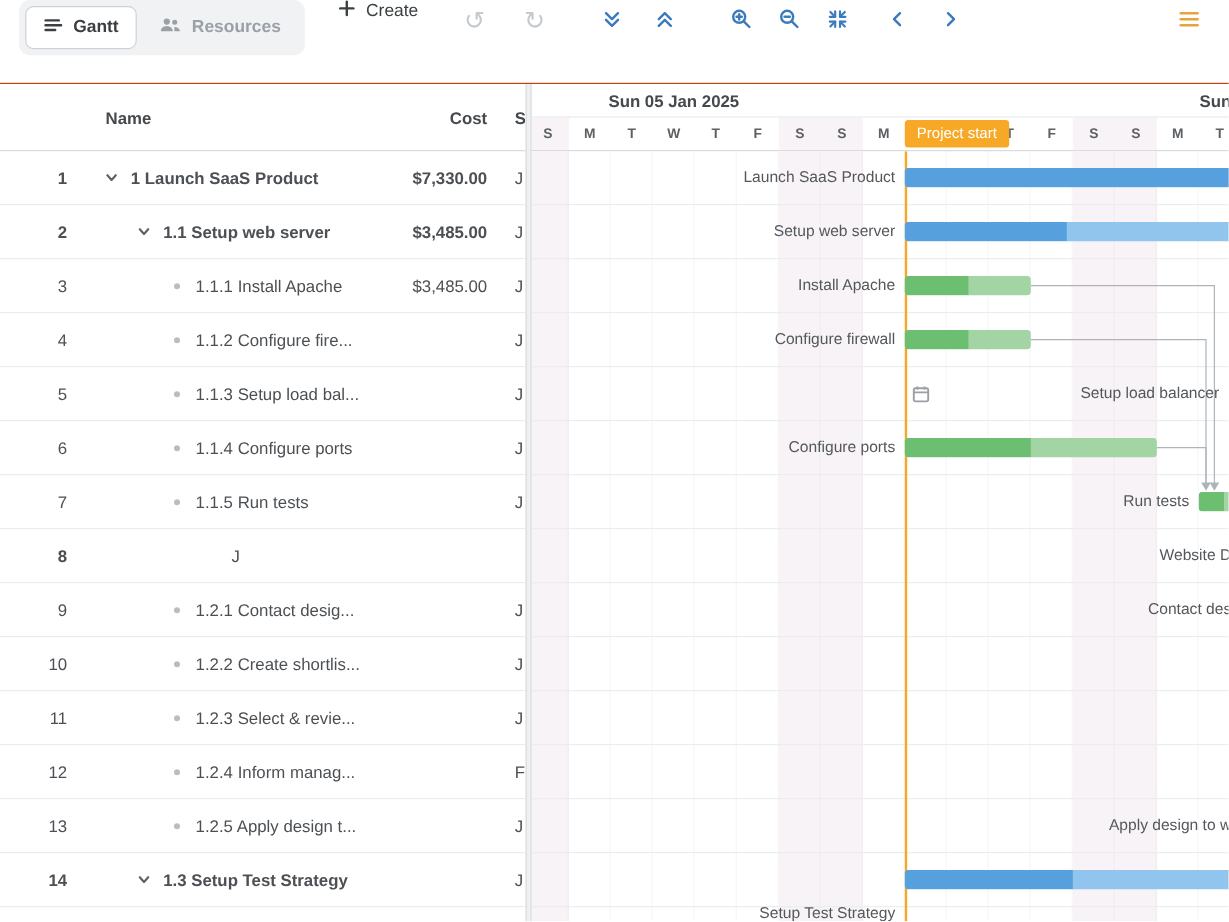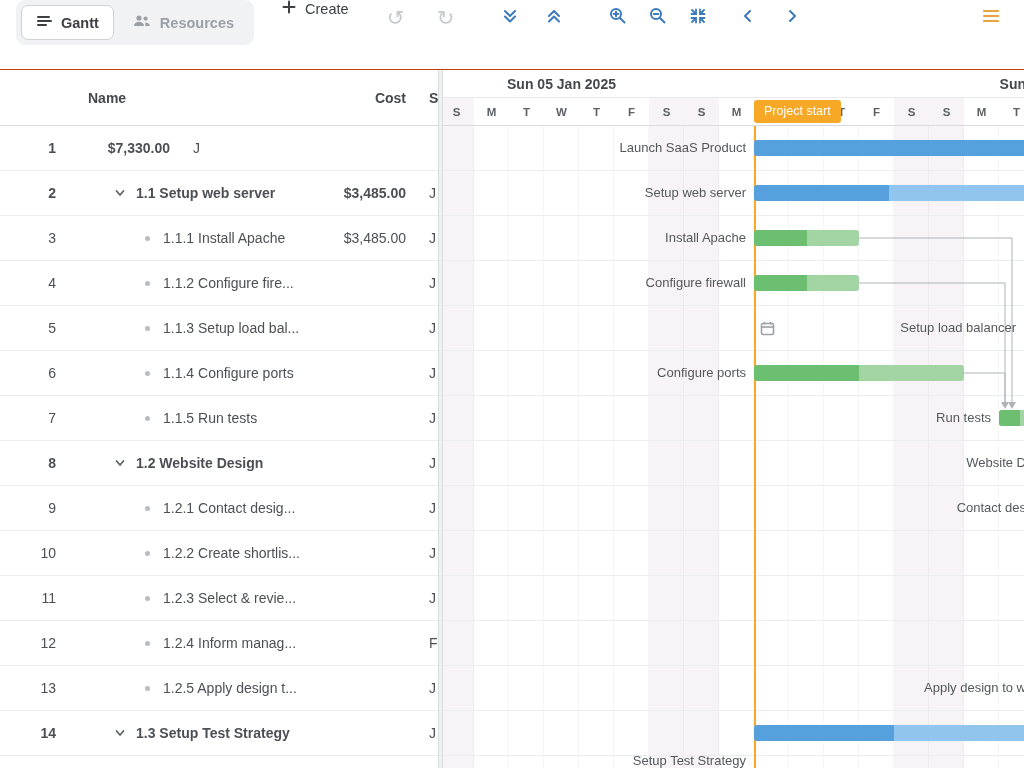--- a/index.html
+++ b/index.html
@@ -196,20 +196,28 @@
   <div class="grid">
     <div class="grid-header">
       <div class="gh-num"></div>
       <div class="gh-name">Name</div>
       <div class="gh-cost">Cost</div>
       <div class="gh-start">S</div>
     </div>
     <div class="grid-body">
         <div class="grid-row bold">
           <div class="c-num">1</div>
+          <div class="c-name" style="padding-left: 13px;">
+            <div class="tree-icon">
+              <svg width="12" height="12" viewBox="0 0 12 12">
+                <polyline points="2.5,4 6,8 9.5,4" fill="none" stroke="#5f6368" stroke-width="1.8" stroke-linecap="round" stroke-linejoin="round"></polyline>
+              </svg>
+            </div>
+            <div class="name-label">1 Launch SaaS Product</div>
+          </div>
           <div class="c-cost">$7,330.00</div>
           <div class="c-start">J</div>
         </div>
         <div class="grid-row bold">
           <div class="c-num">2</div>
           <div class="c-name" style="padding-left: 40px;">
             <div class="tree-icon">
               <svg width="12" height="12" viewBox="0 0 12 12">
                 <polyline points="2.5,4 6,8 9.5,4" fill="none" stroke="#5f6368" stroke-width="1.8" stroke-linecap="round" stroke-linejoin="round"></polyline>
               </svg>
@@ -269,28 +277,20 @@
             <div class="tree-icon">
               <span class="dot"></span>
             </div>
             <div class="name-label">1.1.5 Run tests</div>
           </div>
           <div class="c-cost"></div>
           <div class="c-start">J</div>
         </div>
         <div class="grid-row bold">
           <div class="c-num">8</div>
-          <div class="c-name" style="padding-left: 40px;">
-            <div class="tree-icon">
-              <svg width="12" height="12" viewBox="0 0 12 12">
-                <polyline points="2.5,4 6,8 9.5,4" fill="none" stroke="#5f6368" stroke-width="1.8" stroke-linecap="round" stroke-linejoin="round"></polyline>
-              </svg>
-            </div>
-            <div class="name-label">1.2 Website Design</div>
-          </div>
           <div class="c-cost"></div>
           <div class="c-start">J</div>
         </div>
         <div class="grid-row">
           <div class="c-num">9</div>
           <div class="c-name" style="padding-left: 67px;">
             <div class="tree-icon">
               <span class="dot"></span>
             </div>
             <div class="name-label">1.2.1 Contact desig...</div>

